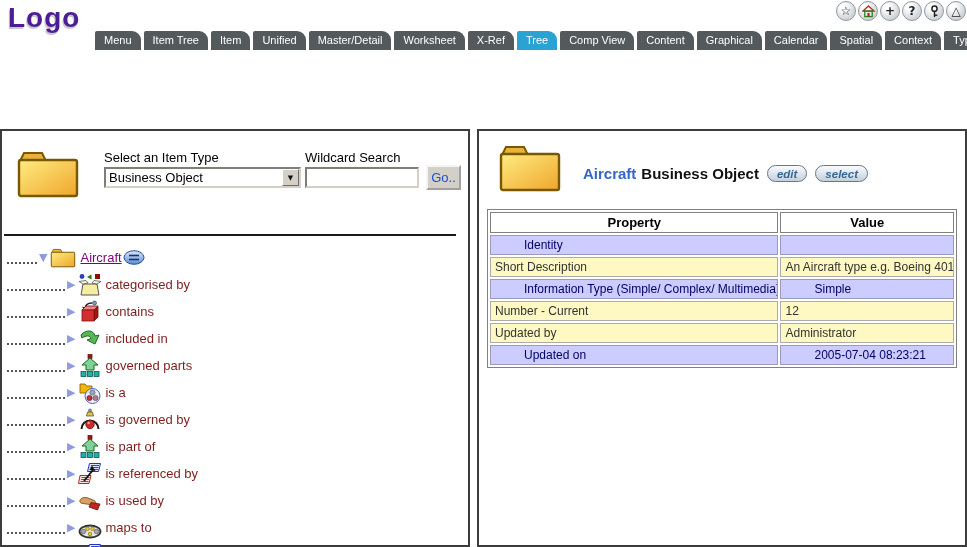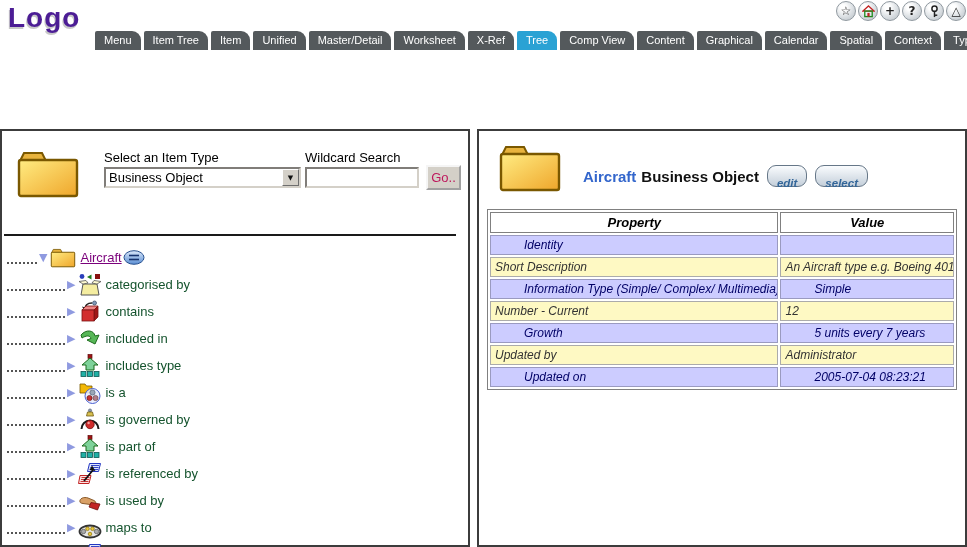--- a/index.html
+++ b/index.html
@@ -36,51 +36,51 @@
   .select-box { position:absolute; left:102px; top:36px; width:197px; height:21px;
          background:#fff; border:2px inset #d4d0c8; display:flex; cursor:pointer; }
   .select-text { flex:1; font-size:13px; padding:1px 3px; white-space:nowrap; overflow:hidden; }
   .select-arrow { width:17px; background:#d4d0c8; border:1px solid;
          border-color:#fff #6e6e6e #6e6e6e #fff; font-size:7px; color:#111;
          display:flex; align-items:center; justify-content:center; }
   .select-arrow::after { content:"▼"; font-family:"DejaVu Sans",sans-serif; }
   .search-input { position:absolute; left:303px; top:36px; width:114px; height:21px;
          border:2px inset #d4d0c8; font-size:13px; padding:0 3px; }
   .go-btn { position:absolute; left:424px; top:34px; width:35px; height:25px;
-         background:#d4d0c8; border:2px outset #f5f5f5; font-size:13px; color:#be185d;
+         background:#d4d0c8; border:2px outset #f5f5f5; font-size:13px; color:#1d4ed8;
          cursor:pointer; font-family:"Liberation Sans",sans-serif; }
   .divider { position:absolute; left:2px; top:103px; width:452px; border-top:2px solid #1a1a1a; }
 
   .tree { position:absolute; left:5px; top:113px; }
   .trow { display:flex; align-items:center; height:27px; }
   .lead { display:inline-block; border-bottom:2px dotted #555; height:2px;
           margin:10px 2px 0 0; }
   .lead-root  { width:30px; }
   .lead-child { width:58px; }
   .tri { color:#8f9ae0; font-size:11px; margin-right:3px; cursor:pointer;
          font-family:"DejaVu Sans", sans-serif; }
   .tico { width:24px; height:24px; margin-right:3px; flex:none; }
   .root-folder { width:26px; height:21px; margin-right:4px; flex:none; }
-  .tlabel { font-size:13px; color:#14532d; cursor:pointer; white-space:nowrap; }
+  .tlabel { font-size:13px; color:#7f1d1d; cursor:pointer; white-space:nowrap; }
   .root-link { color:#7B007B; text-decoration:underline; font-size:13px; cursor:pointer; }
   .oval { width:22px; height:15px; margin-left:1px; cursor:pointer; }
 
   
   #right-frame .big-folder { left:18px; top:10px; }
   .rp-title { position:absolute; left:104px; top:34px; display:flex; align-items:center;
               gap:5px; font-size:15px; font-weight:bold; }
   .title-item { color:#3366CC; }
   .title-type { color:#111; }
-  .pill { height:17px; padding:10px 9px; border:1px solid #667788; border-radius:9px;
+  .pill { height:17px; padding:0 9px; border:1px solid #667788; border-radius:9px;
           background:linear-gradient(#fafcfe, #c4cfda); color:#336699; font-size:11.5px;
           font-weight:bold; font-style:italic; cursor:pointer; margin-left:3px;
           font-family:"Liberation Sans",sans-serif; line-height:14px; }
   .prop-table { position:absolute; left:8px; top:78px; width:470px;
           border-collapse:separate; border-spacing:2px; background:#fff;
-          border:1px solid #808080; table-layout:fixed;font-style:italic; }
+          border:1px solid #808080; table-layout:fixed; }
   .prop-table th { border:1px solid #808080; font-size:13px; font-weight:bold;
           color:#000; text-align:center; padding:2px; background:#fff; height:19px; }
   .prop-table td { font-size:12px; padding:2px 4px; height:18px; white-space:nowrap;
           overflow:hidden; }
   .col-prop { width:286px; } .col-val { width:172px; }
   .row-odd  td { background:#CCCCFF; color:#000066; border:1px solid #9a9ac0;padding-left:33px; }
   .row-even td { background:#fef9c3; color:#333333; border:1px solid #ababab; }
 </style>
 </head>
 <body>
@@ -261,21 +261,21 @@
             <use href="#sym-included"></use>
           </svg>
       <span class="tlabel">included in</span>
     </div>
     <div class="trow">
       <span class="lead lead-child"></span>
       <span class="tri">▶</span>
       <svg class="tico">
             <use href="#sym-parts"></use>
           </svg>
-      <span class="tlabel">includes type</span>
+      <span class="tlabel">governed parts</span>
     </div>
     <div class="trow">
       <span class="lead lead-child"></span>
       <span class="tri">▶</span>
       <svg class="tico">
             <use href="#sym-isa"></use>
           </svg>
       <span class="tlabel">is a</span>
     </div>
     <div class="trow">
@@ -359,24 +359,20 @@
         <td>An Aircraft type e.g. Boeing 401</td>
       </tr>
       <tr class="row-odd">
         <td>Information Type (Simple/ Complex/ Multimedia)</td>
         <td>Simple</td>
       </tr>
       <tr class="row-even">
         <td>Number - Current</td>
         <td>12</td>
       </tr>
-      <tr class="row-odd">
-        <td>Growth</td>
-        <td>5 units every 7 years</td>
-      </tr>
       <tr class="row-even">
         <td>Updated by</td>
         <td>Administrator</td>
       </tr>
       <tr class="row-odd">
         <td>Updated on</td>
         <td>2005-07-04 08:23:21</td>
       </tr>
     </tbody>
   </table>

